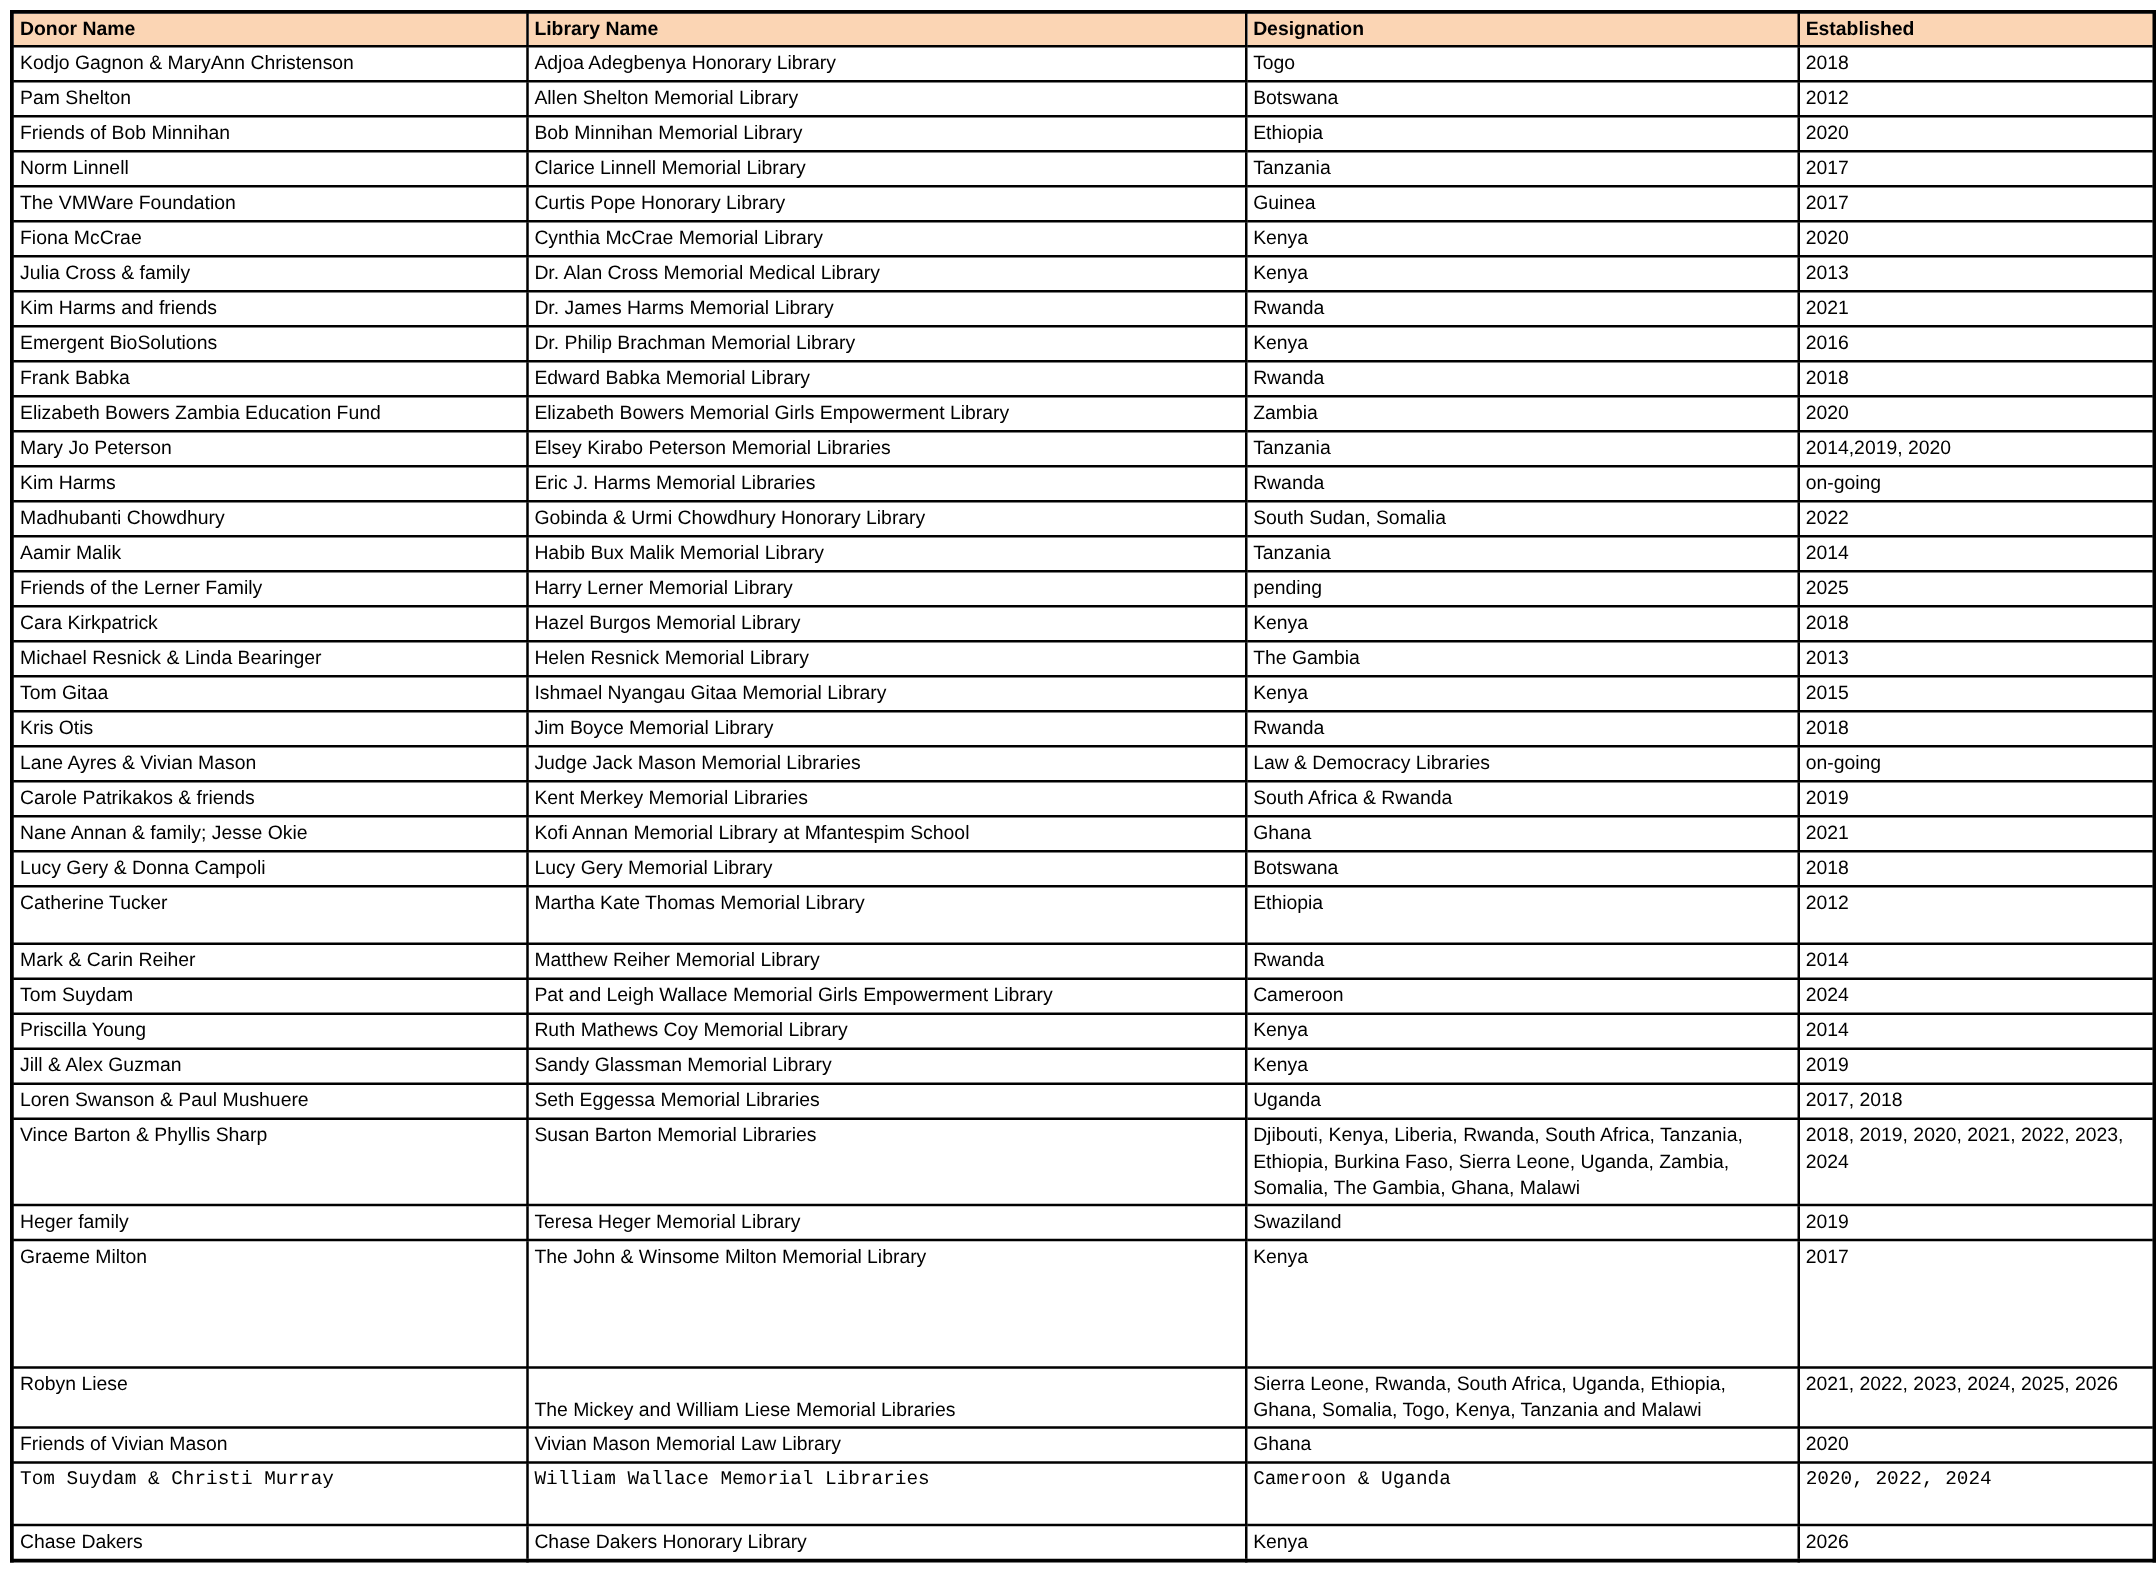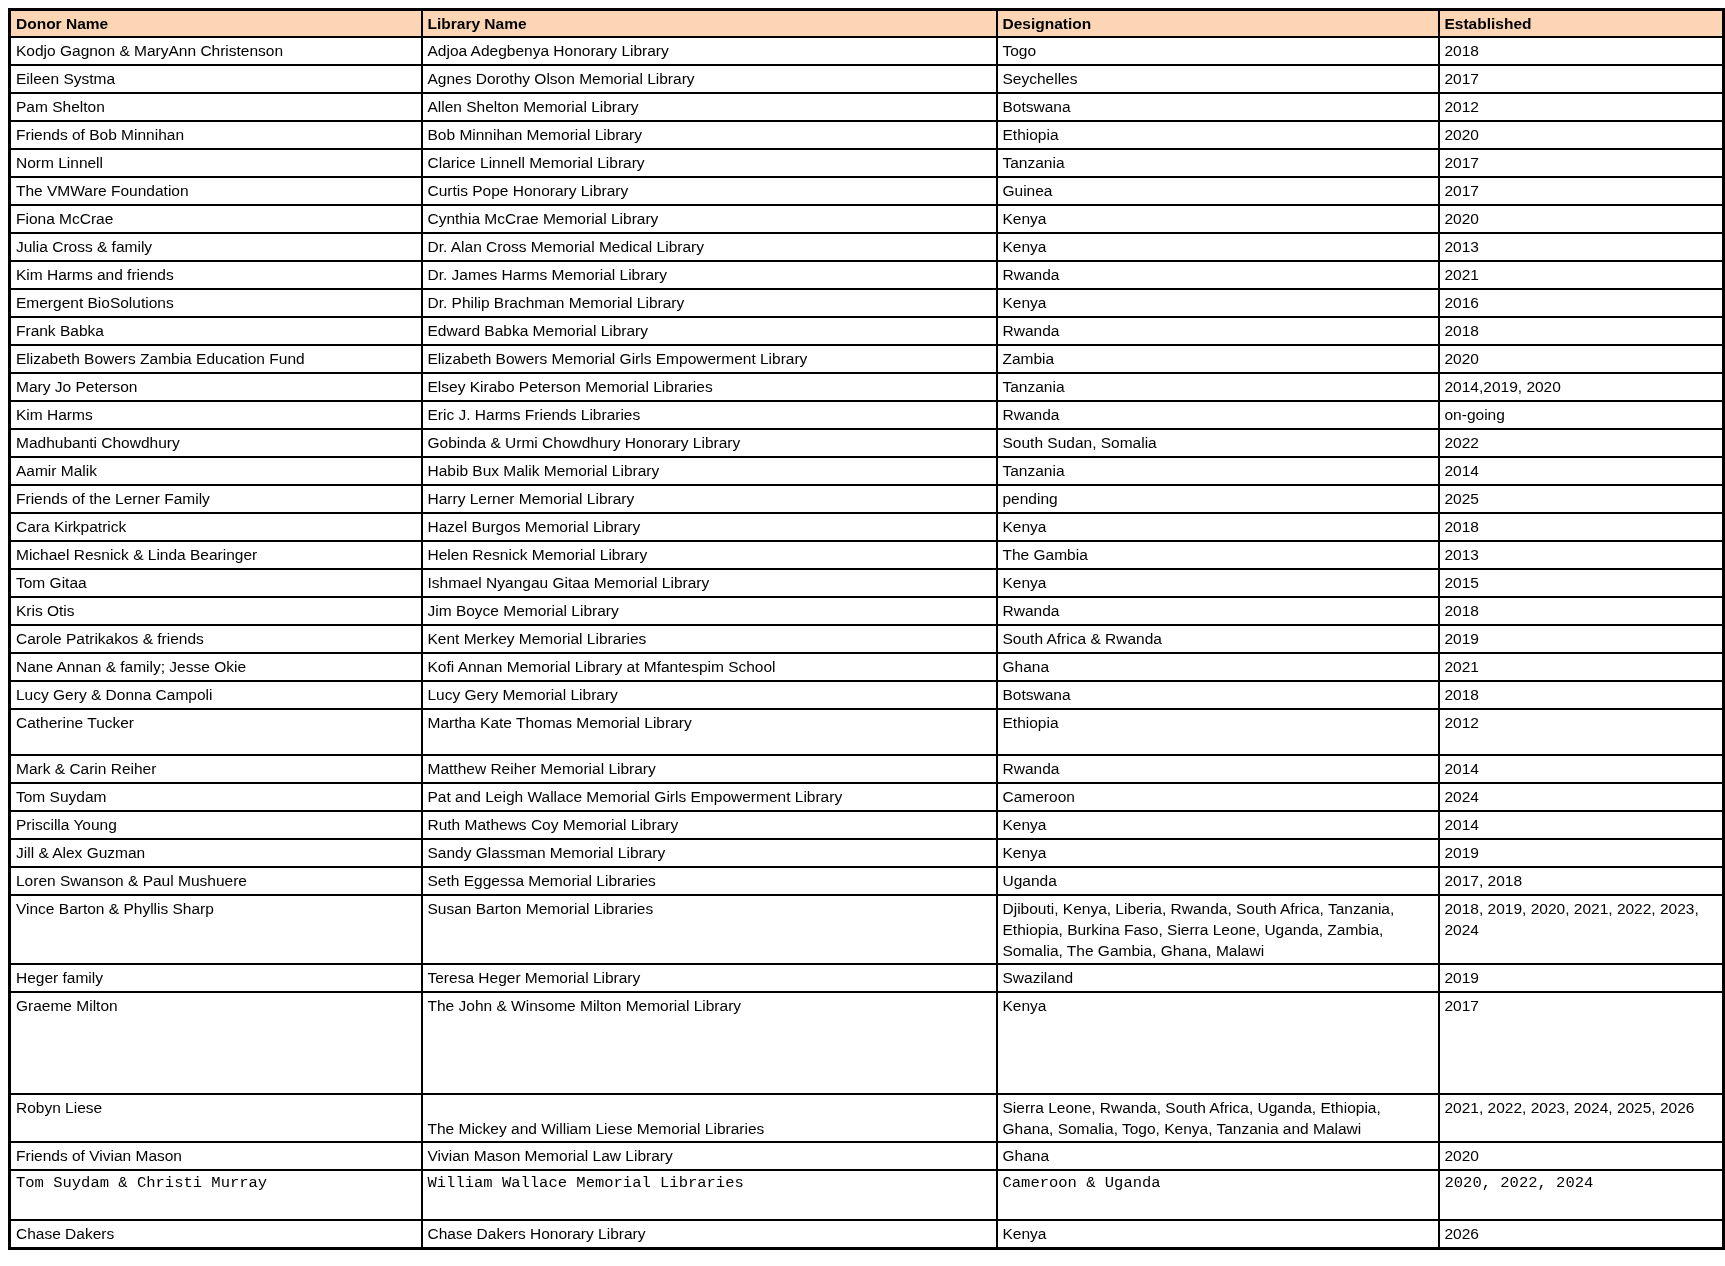--- a/index.html
+++ b/index.html
@@ -71,26 +71,20 @@
       </tr>
     </thead>
     <tbody id="table-body">
         <tr>
           <td>Kodjo Gagnon &amp; MaryAnn Christenson</td>
           <td>Adjoa Adegbenya Honorary Library</td>
           <td>Togo</td>
           <td>2018</td>
         </tr>
         <tr>
-          <td>Eileen Systma</td>
-          <td>Agnes Dorothy Olson Memorial Library</td>
-          <td>Seychelles</td>
-          <td>2017</td>
-        </tr>
-        <tr>
           <td>Pam Shelton</td>
           <td>Allen Shelton Memorial Library</td>
           <td>Botswana</td>
           <td>2012</td>
         </tr>
         <tr>
           <td>Friends of Bob Minnihan</td>
           <td>Bob Minnihan Memorial Library</td>
           <td>Ethiopia</td>
           <td>2020</td>
@@ -144,21 +138,21 @@
           <td>2020</td>
         </tr>
         <tr>
           <td>Mary Jo Peterson</td>
           <td>Elsey Kirabo Peterson Memorial Libraries</td>
           <td>Tanzania</td>
           <td>2014,2019, 2020</td>
         </tr>
         <tr>
           <td>Kim Harms</td>
-          <td>Eric J. Harms Friends Libraries</td>
+          <td>Eric J. Harms Memorial Libraries</td>
           <td>Rwanda</td>
           <td>on-going</td>
         </tr>
         <tr>
           <td>Madhubanti Chowdhury</td>
           <td>Gobinda &amp; Urmi Chowdhury Honorary Library</td>
           <td>South Sudan, Somalia</td>
           <td>2022</td>
         </tr>
         <tr>
@@ -189,20 +183,26 @@
           <td>Tom Gitaa</td>
           <td>Ishmael Nyangau Gitaa Memorial Library</td>
           <td>Kenya</td>
           <td>2015</td>
         </tr>
         <tr>
           <td>Kris Otis</td>
           <td>Jim Boyce Memorial Library</td>
           <td>Rwanda</td>
           <td>2018</td>
+        </tr>
+        <tr>
+          <td>Lane Ayres &amp; Vivian Mason</td>
+          <td>Judge Jack Mason Memorial Libraries</td>
+          <td>Law &amp; Democracy Libraries</td>
+          <td>on-going</td>
         </tr>
         <tr>
           <td>Carole Patrikakos &amp; friends</td>
           <td>Kent Merkey Memorial Libraries</td>
           <td>South Africa &amp; Rwanda</td>
           <td>2019</td>
         </tr>
         <tr>
           <td>Nane Annan &amp; family; Jesse Okie</td>
           <td>Kofi Annan Memorial Library at Mfantespim School</td>

